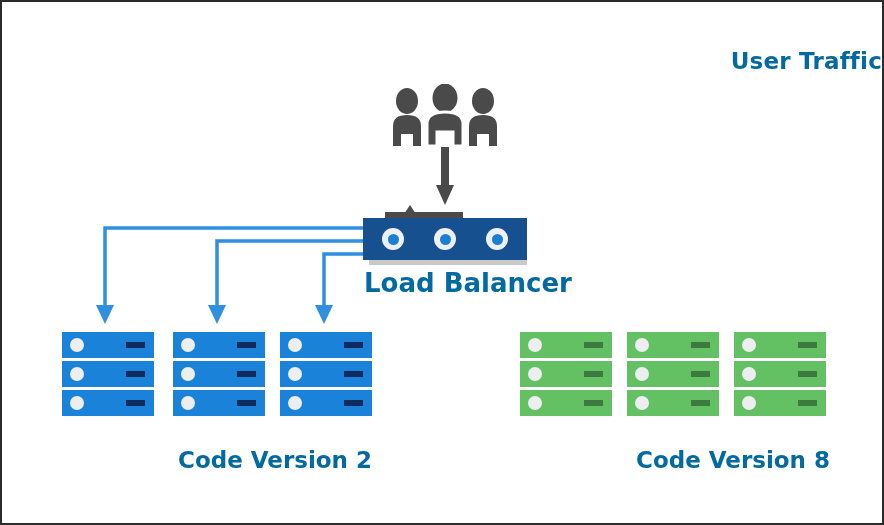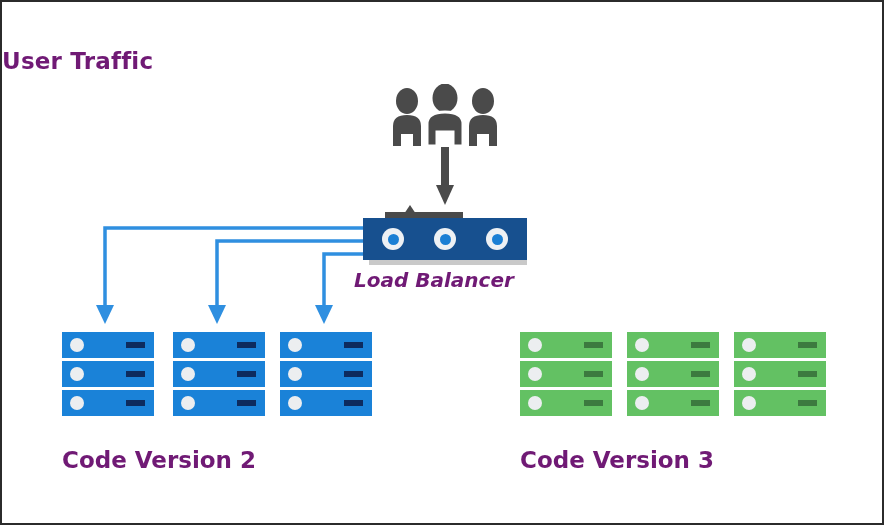--- a/index.html
+++ b/index.html
@@ -17,37 +17,36 @@
     background: #ffffff;
     border: 2px solid #2b2b2b;
     box-sizing: border-box;
     overflow: hidden;
   }
   .abs { position: absolute; }
 
   
   .label {
     position: absolute;
-    color: #701a75;
+    color: #0369a1;
     font-weight: bold;
     white-space: nowrap;
-    text-align: left;
+    text-align: right;
   }
   #user-traffic-label {
     left: 0; right: 0;
     top: 46px;
     font-size: 23px;
     letter-spacing: .2px;
   }
   #load-balancer-label {
-    left: 352px;
+    left: 362px;
     width: 170px;
     top: 266px;
-    font-size: 20px;
-    font-style: italic;
+    font-size: 26px;
   }
   #code-version-1-label {
     left: 60px;
     width: 310px;
     top: 445px;
     font-size: 23px;
   }
   #code-version-2-label {
     left: 518px;
     width: 310px;
@@ -333,15 +332,15 @@
         <div class="dash"></div>
       </div>
     <div class="unit">
         <div class="shadow"></div>
         <div class="body"></div>
         <div class="disc"></div>
         <div class="dash"></div>
       </div>
   </div>
 
-  <div class="label" id="code-version-2-label">Code Version 3</div>
+  <div class="label" id="code-version-2-label">Code Version 8</div>
 
 </div>
 
 </body></html>

